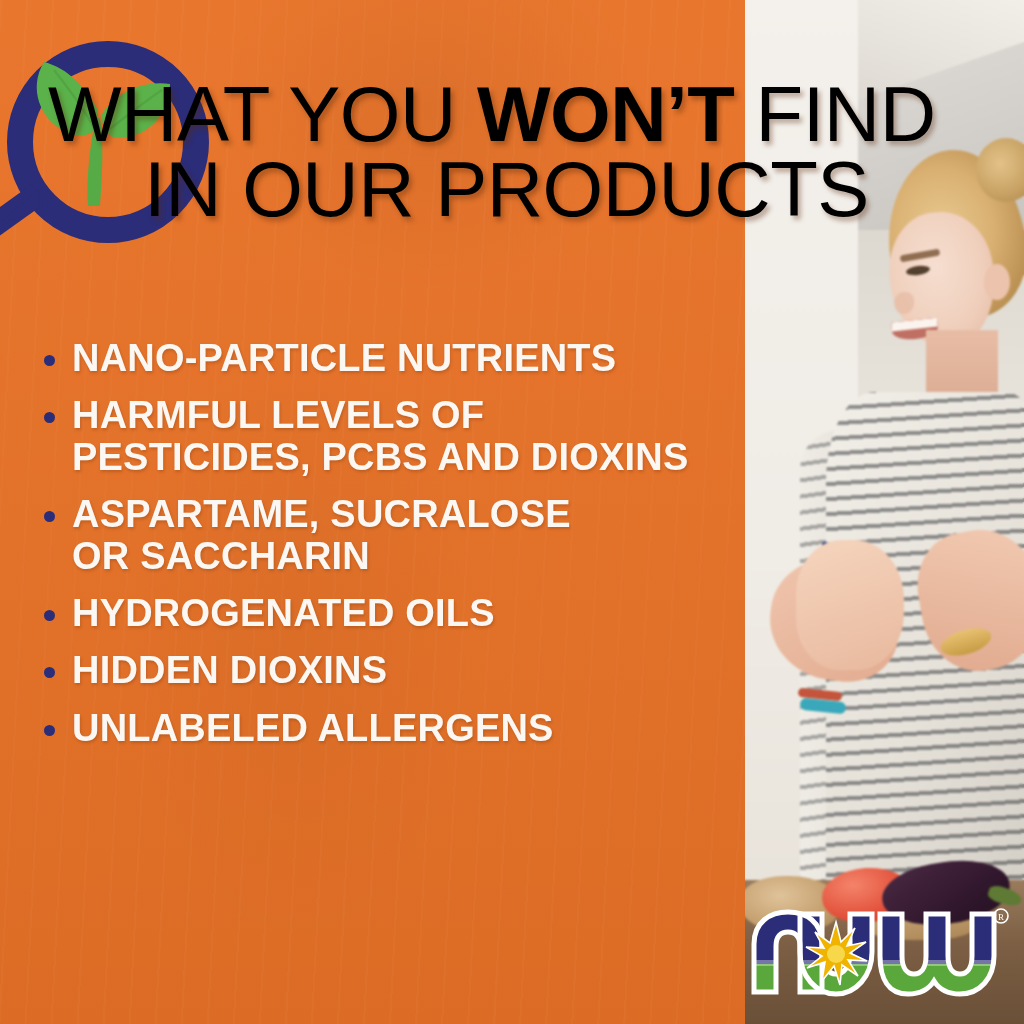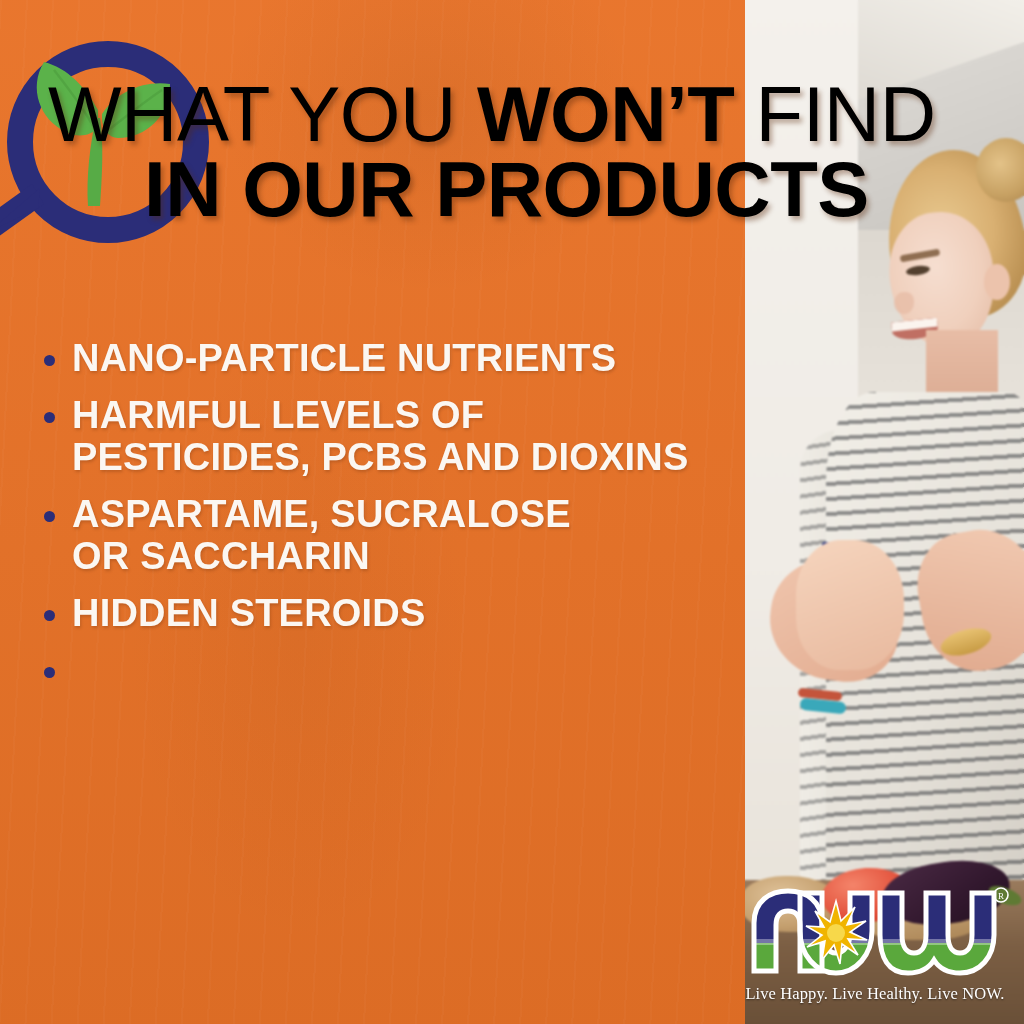--- a/index.html
+++ b/index.html
@@ -233,21 +233,21 @@
     z-index: 6;
   }
   .hl-line1 {
     font-size: 78px;
     font-weight: 400;
     white-space: nowrap;
   }
   .hl-strong { font-weight: 700; }
   .hl-line2 {
     font-size: 78px;
-    font-weight: 700;
+    font-weight: 400;
     white-space: nowrap;
     margin-top: 6px;
     padding-left: 96px;
   }
 
   
   .bullet-list {
     position: absolute;
     left: 44px;
     top: 338px;
@@ -380,28 +380,33 @@
 PESTICIDES, PCBS AND DIOXINS</span>
     </div>
 
     <div class="bullet-row">
       <span class="bullet-dot"></span>
       <span class="bullet-text">ASPARTAME, SUCRALOSE
 OR SACCHARIN</span>
     </div>
 
 
-
-    <div class="bullet-row">
-      <span class="bullet-dot"></span>
-      <span class="bullet-text">HIDDEN STEROIDS</span>
-    </div>
-
-    <div class="bullet-row">
-      <span class="bullet-dot"></span>
+    <div class="bullet-row">
+      <span class="bullet-dot"></span>
+      <span class="bullet-text">HYDROGENATED OILS</span>
+    </div>
+
+    <div class="bullet-row">
+      <span class="bullet-dot"></span>
+      <span class="bullet-text">HIDDEN DIOXINS</span>
+    </div>
+
+    <div class="bullet-row">
+      <span class="bullet-dot"></span>
+      <span class="bullet-text">UNLABELED ALLERGENS</span>
     </div>
 
   </div>
 
   <div class="now-logo">
     <svg viewBox="0 0 270 92" width="270" height="92" aria-hidden="true">
       <defs>
         <clipPath id="nowclip">
 
           <path d="M14 84 L14 36 C14 14 30 4 48 4 C66 4 82 14 82 36 L82 84 L60 84 L60 38
@@ -440,16 +445,15 @@
         <path d="M0,-32 L5,-12 L19,-26 L11,-8 L30,-12 L14,-1 L31,7 L12,6 L22,22 L6,11
                  L4,31 L-2,12 L-14,27 L-11,8 L-29,14 L-14,2 L-30,-7 L-12,-6 L-21,-22 L-6,-11 Z" fill="#f0b400" stroke="#ffffff" stroke-width="1.6"></path>
         <circle cx="0" cy="0" r="9" fill="#f7d84a"></circle>
       </g>
 
       <g>
         <circle cx="261" cy="8" r="7" fill="none" stroke="#ffffff" stroke-width="1.6"></circle>
         <text x="261" y="12" font-family="Liberation Serif, serif" font-size="9" fill="#ffffff" text-anchor="middle">R</text>
       </g>
     </svg>
-    <div class="now-tagline">Live Happy. Live Healthy. Live NOW.</div>
   </div>
 
 </div>
 
 </body></html>

